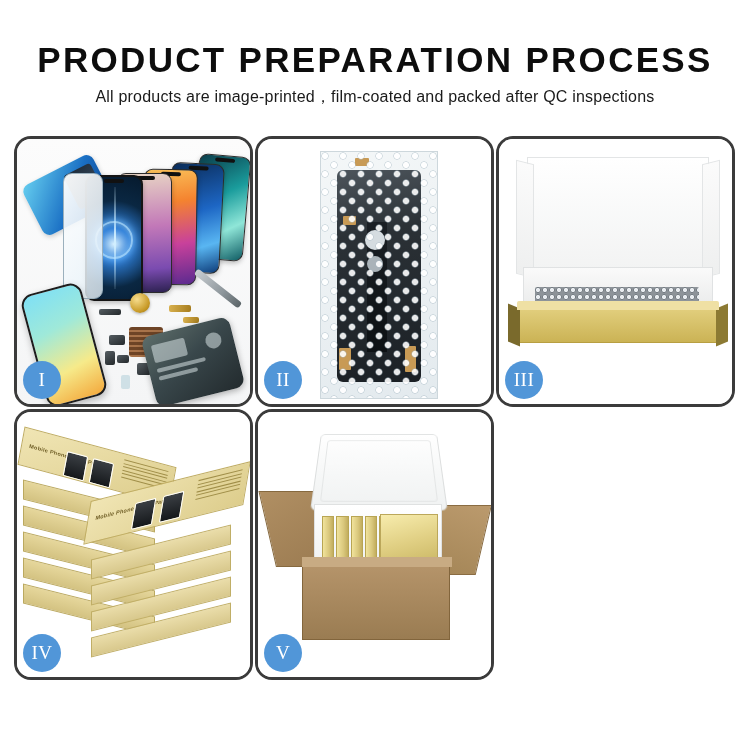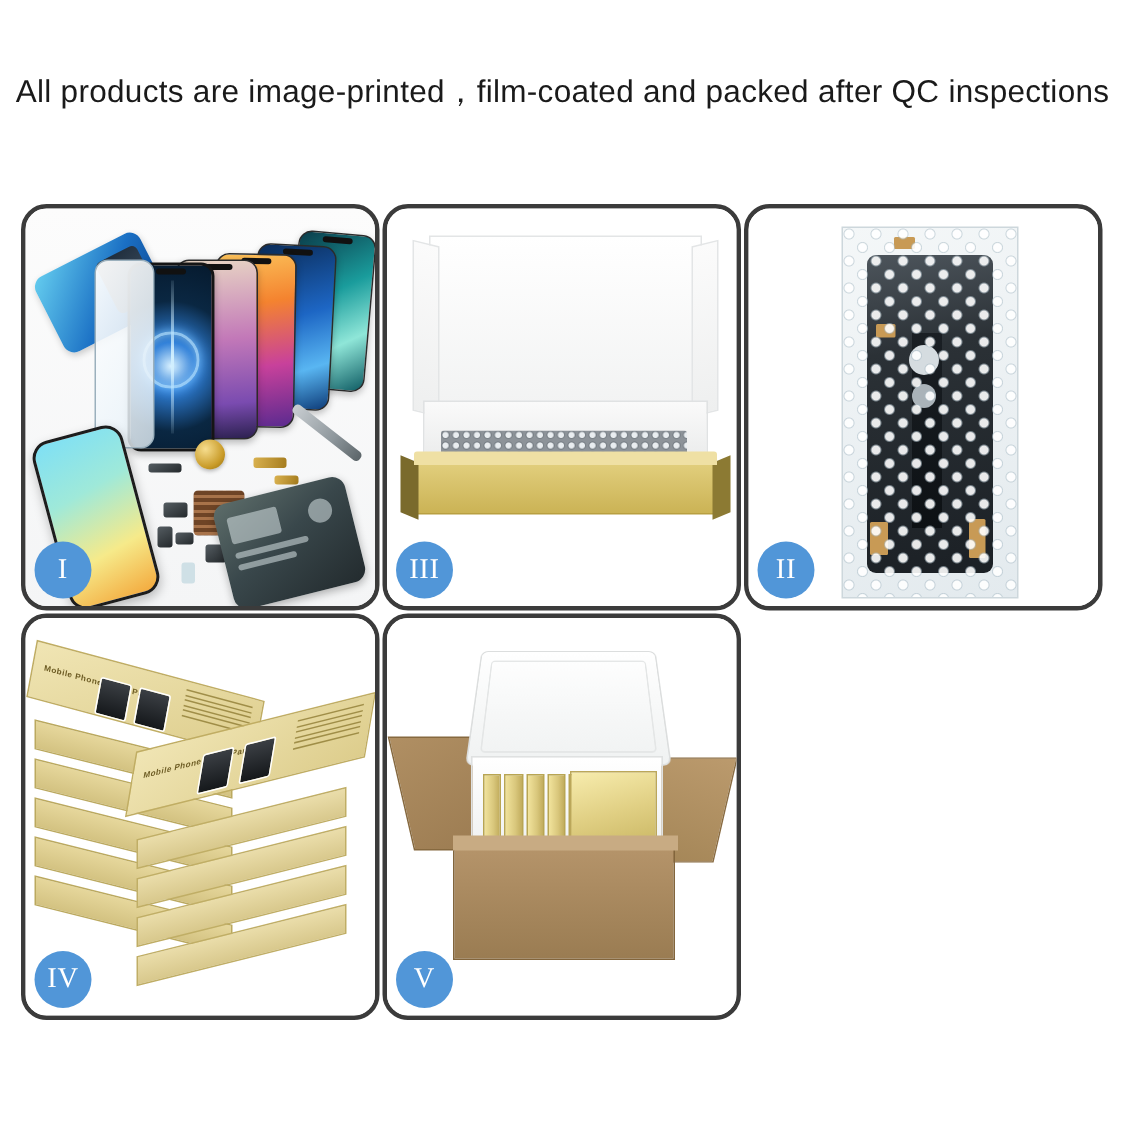--- a/index.html
+++ b/index.html
@@ -15,21 +15,21 @@
   .header { width:750px; padding-top:40px; text-align:center; }
   .title {
     font-size:35px;
     font-weight:bold;
     letter-spacing:2.3px;
     color:#0d0d0d;
     line-height:40px;
     white-space:nowrap;
   }
   .subtitle {
-    font-size:21px;
+    font-size:16px;
     color:#1a1a1a;
     letter-spacing:0.2px;
     margin-top:7px;
     white-space:nowrap;
   }
 
   
   .grid {
     position:absolute;
     left:14px; top:136px;
@@ -366,20 +366,21 @@
   }
   .tapeTab {
     position:absolute; width:20px; height:22px; background:#9a7c52;
     border:1px solid #836949; z-index:12;
   }
 </style>
 </head>
 <body>
 
 <div class="header">
+  <div class="title">PRODUCT PREPARATION PROCESS</div>
   <div class="subtitle">All products are image-printed，film-coated and packed after QC inspections</div>
 </div>
 
 <div class="grid">
 
   <div class="panel">
     <div class="stage">
       <div class="p1bg"></div>
 
       <div class="bluePart"></div>
@@ -429,51 +430,51 @@
         <i style="left:8px;top:42px;width:40px;height:4px;"></i>
         <i style="left:62px;top:12px;width:16px;height:16px;border-radius:50%;"></i>
       </div>
       <div class="driver"></div>
     </div>
     <div class="badge">I</div>
   </div>
 
   <div class="panel">
     <div class="stage">
-      <div class="p3bg"></div>
-      <div class="foamLid"></div>
-      <div class="foamFront"></div>
-      <div class="bubbleInside"></div>
-      <div class="kraftTopEdge"></div>
-      <div class="kraftBase"></div>
-    </div>
-    <div class="badge">III</div>
-  </div>
-
-  <div class="panel">
-    <div class="stage">
       <div class="p2bg"></div>
       <div class="bubbleBag">
         <div class="innerPart">
           <span class="strip"></span>
           <span class="disc"></span>
           <span class="disc2"></span>
         </div>
         <div class="tapebit" style="left:34px;top:6px;width:14px;height:8px;"></div>
         <div class="tapebit" style="left:22px;top:64px;width:13px;height:9px;"></div>
         <div class="tapebit" style="left:18px;top:196px;width:12px;height:22px;"></div>
         <div class="tapebit" style="left:84px;top:194px;width:11px;height:26px;"></div>
         <div class="bubbleTex"></div>
       </div>
     </div>
     <div class="badge">II</div>
   </div>
 
   <div class="panel">
     <div class="stage">
+      <div class="p3bg"></div>
+      <div class="foamLid"></div>
+      <div class="foamFront"></div>
+      <div class="bubbleInside"></div>
+      <div class="kraftTopEdge"></div>
+      <div class="kraftBase"></div>
+    </div>
+    <div class="badge">III</div>
+  </div>
+
+  <div class="panel">
+    <div class="stage">
       <div class="p4bg"></div>
       <div class="stack">
 
         <div class="boxL" style="top:58px;"></div>
         <div class="boxL" style="top:84px;"></div>
         <div class="boxL" style="top:110px;"></div>
         <div class="boxL" style="top:136px;"></div>
         <div class="boxL" style="top:162px;"></div>
 
         <div class="boxR" style="top:104px;"></div>

